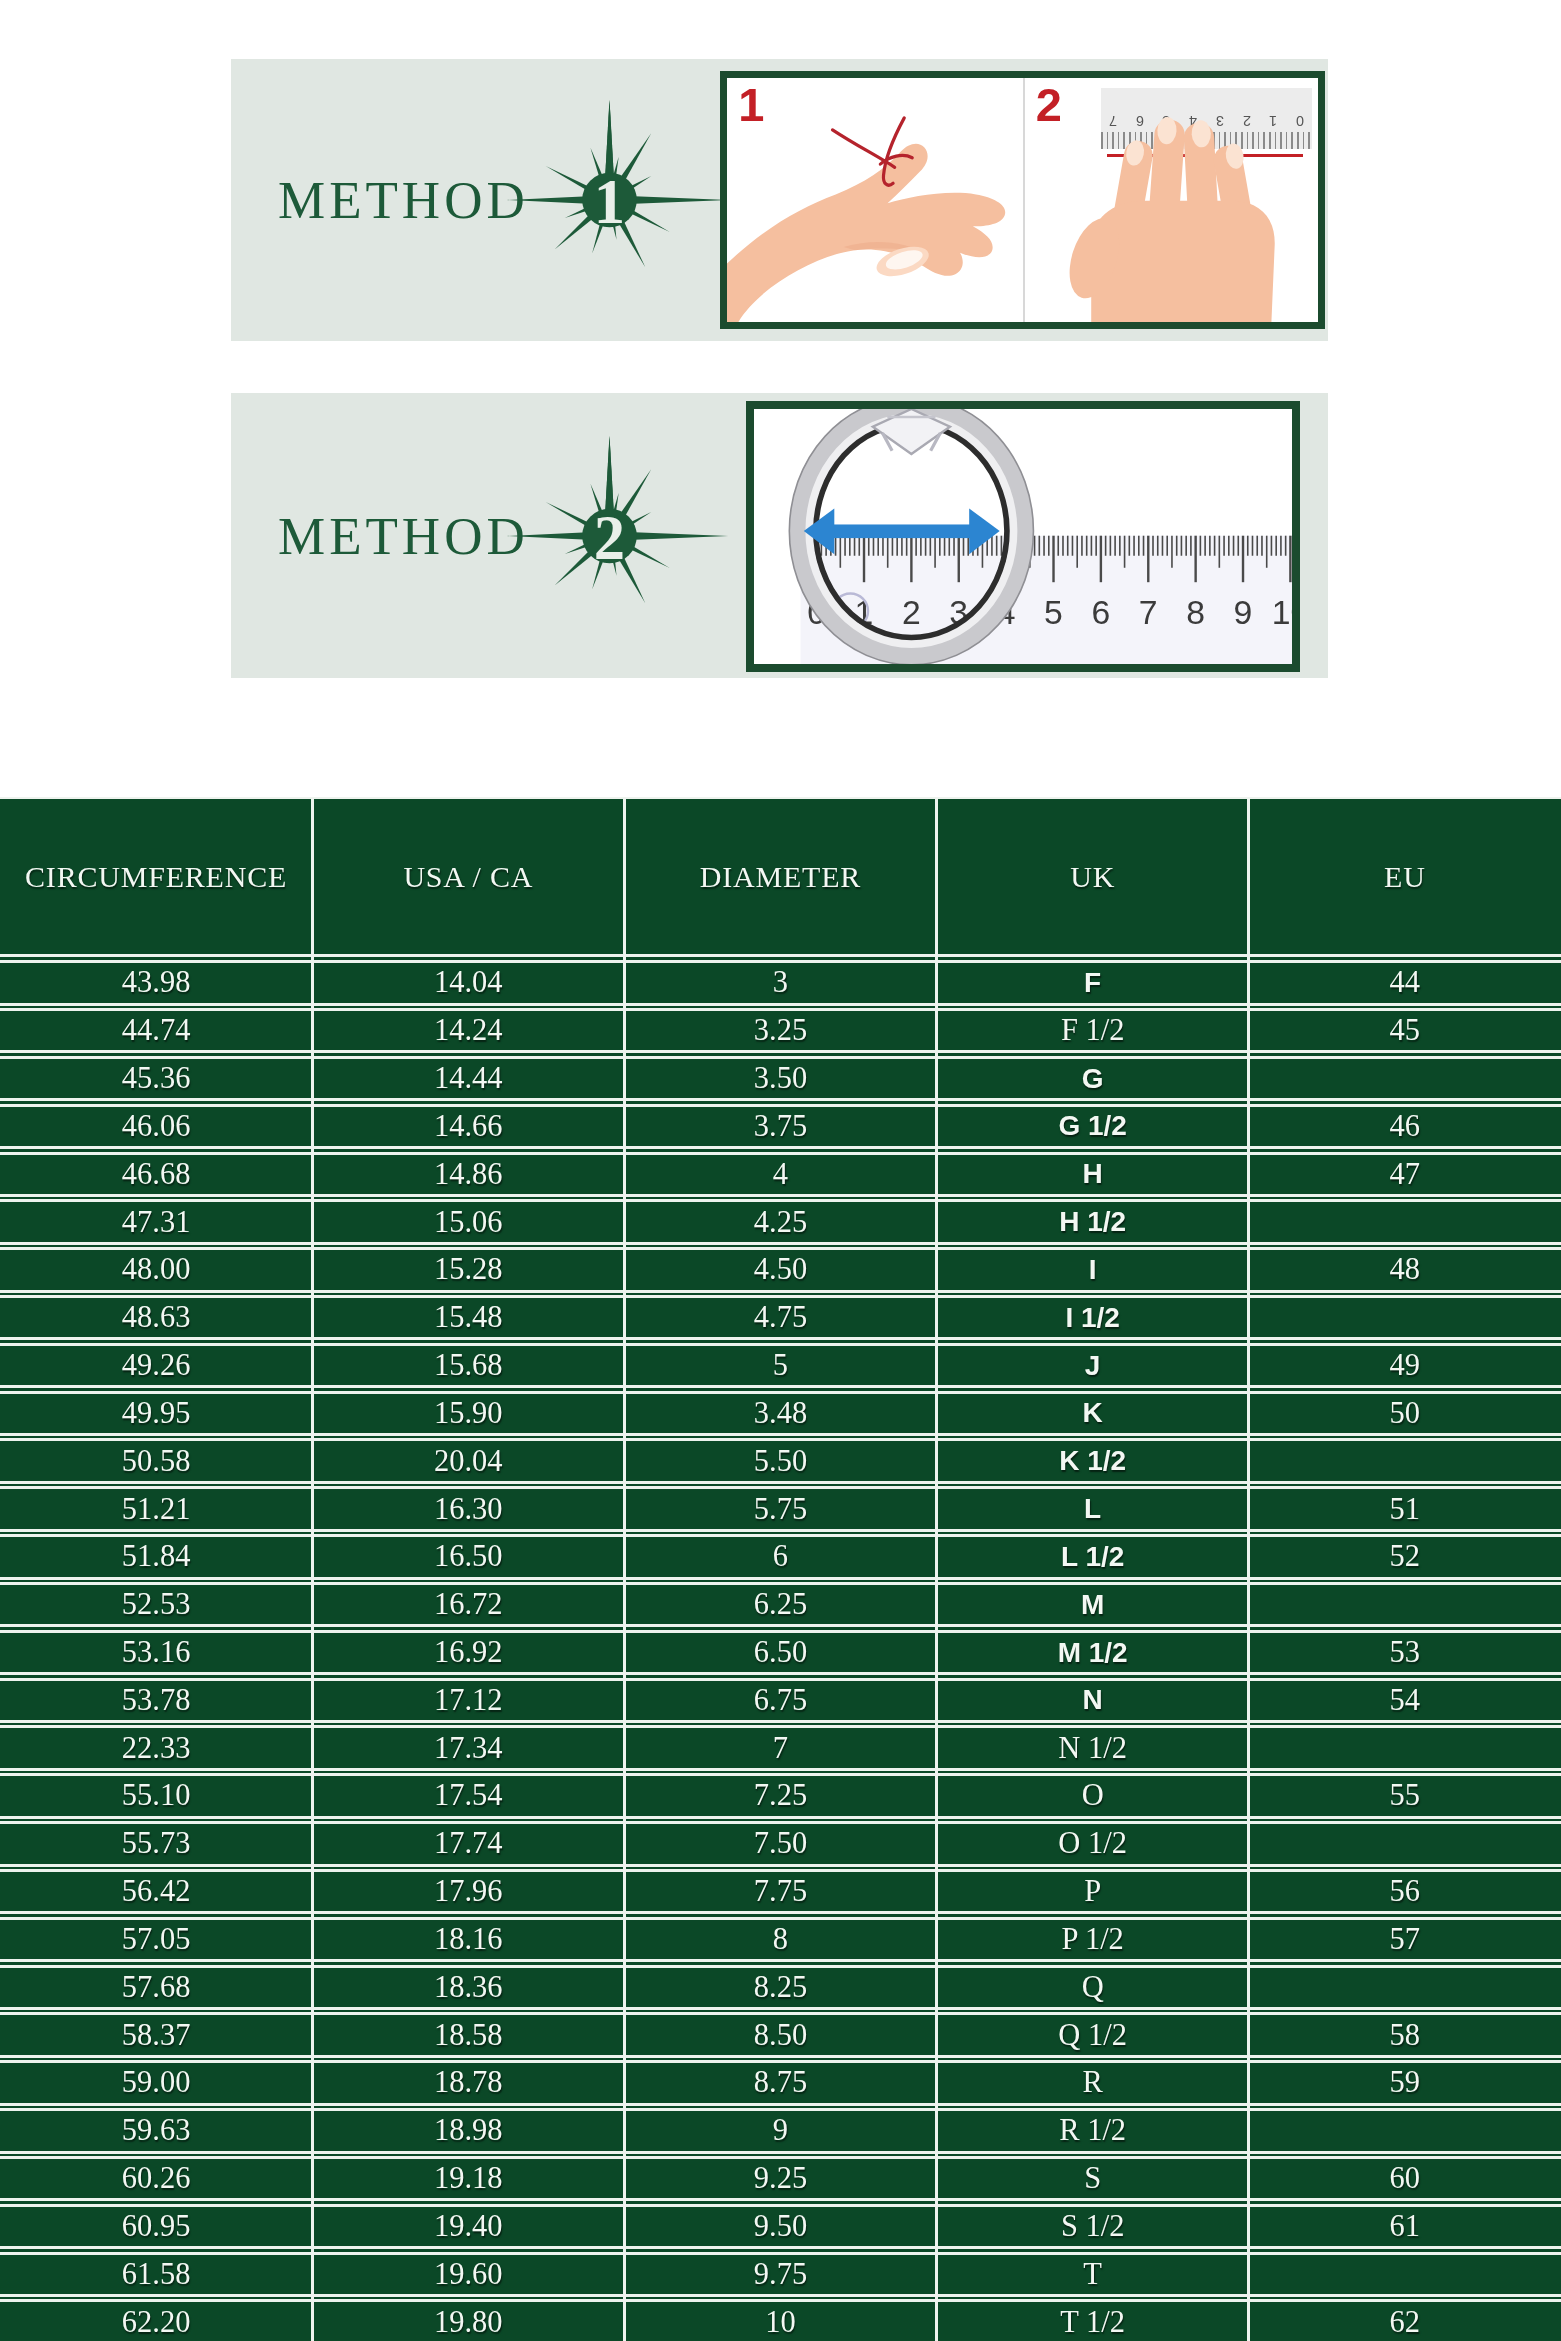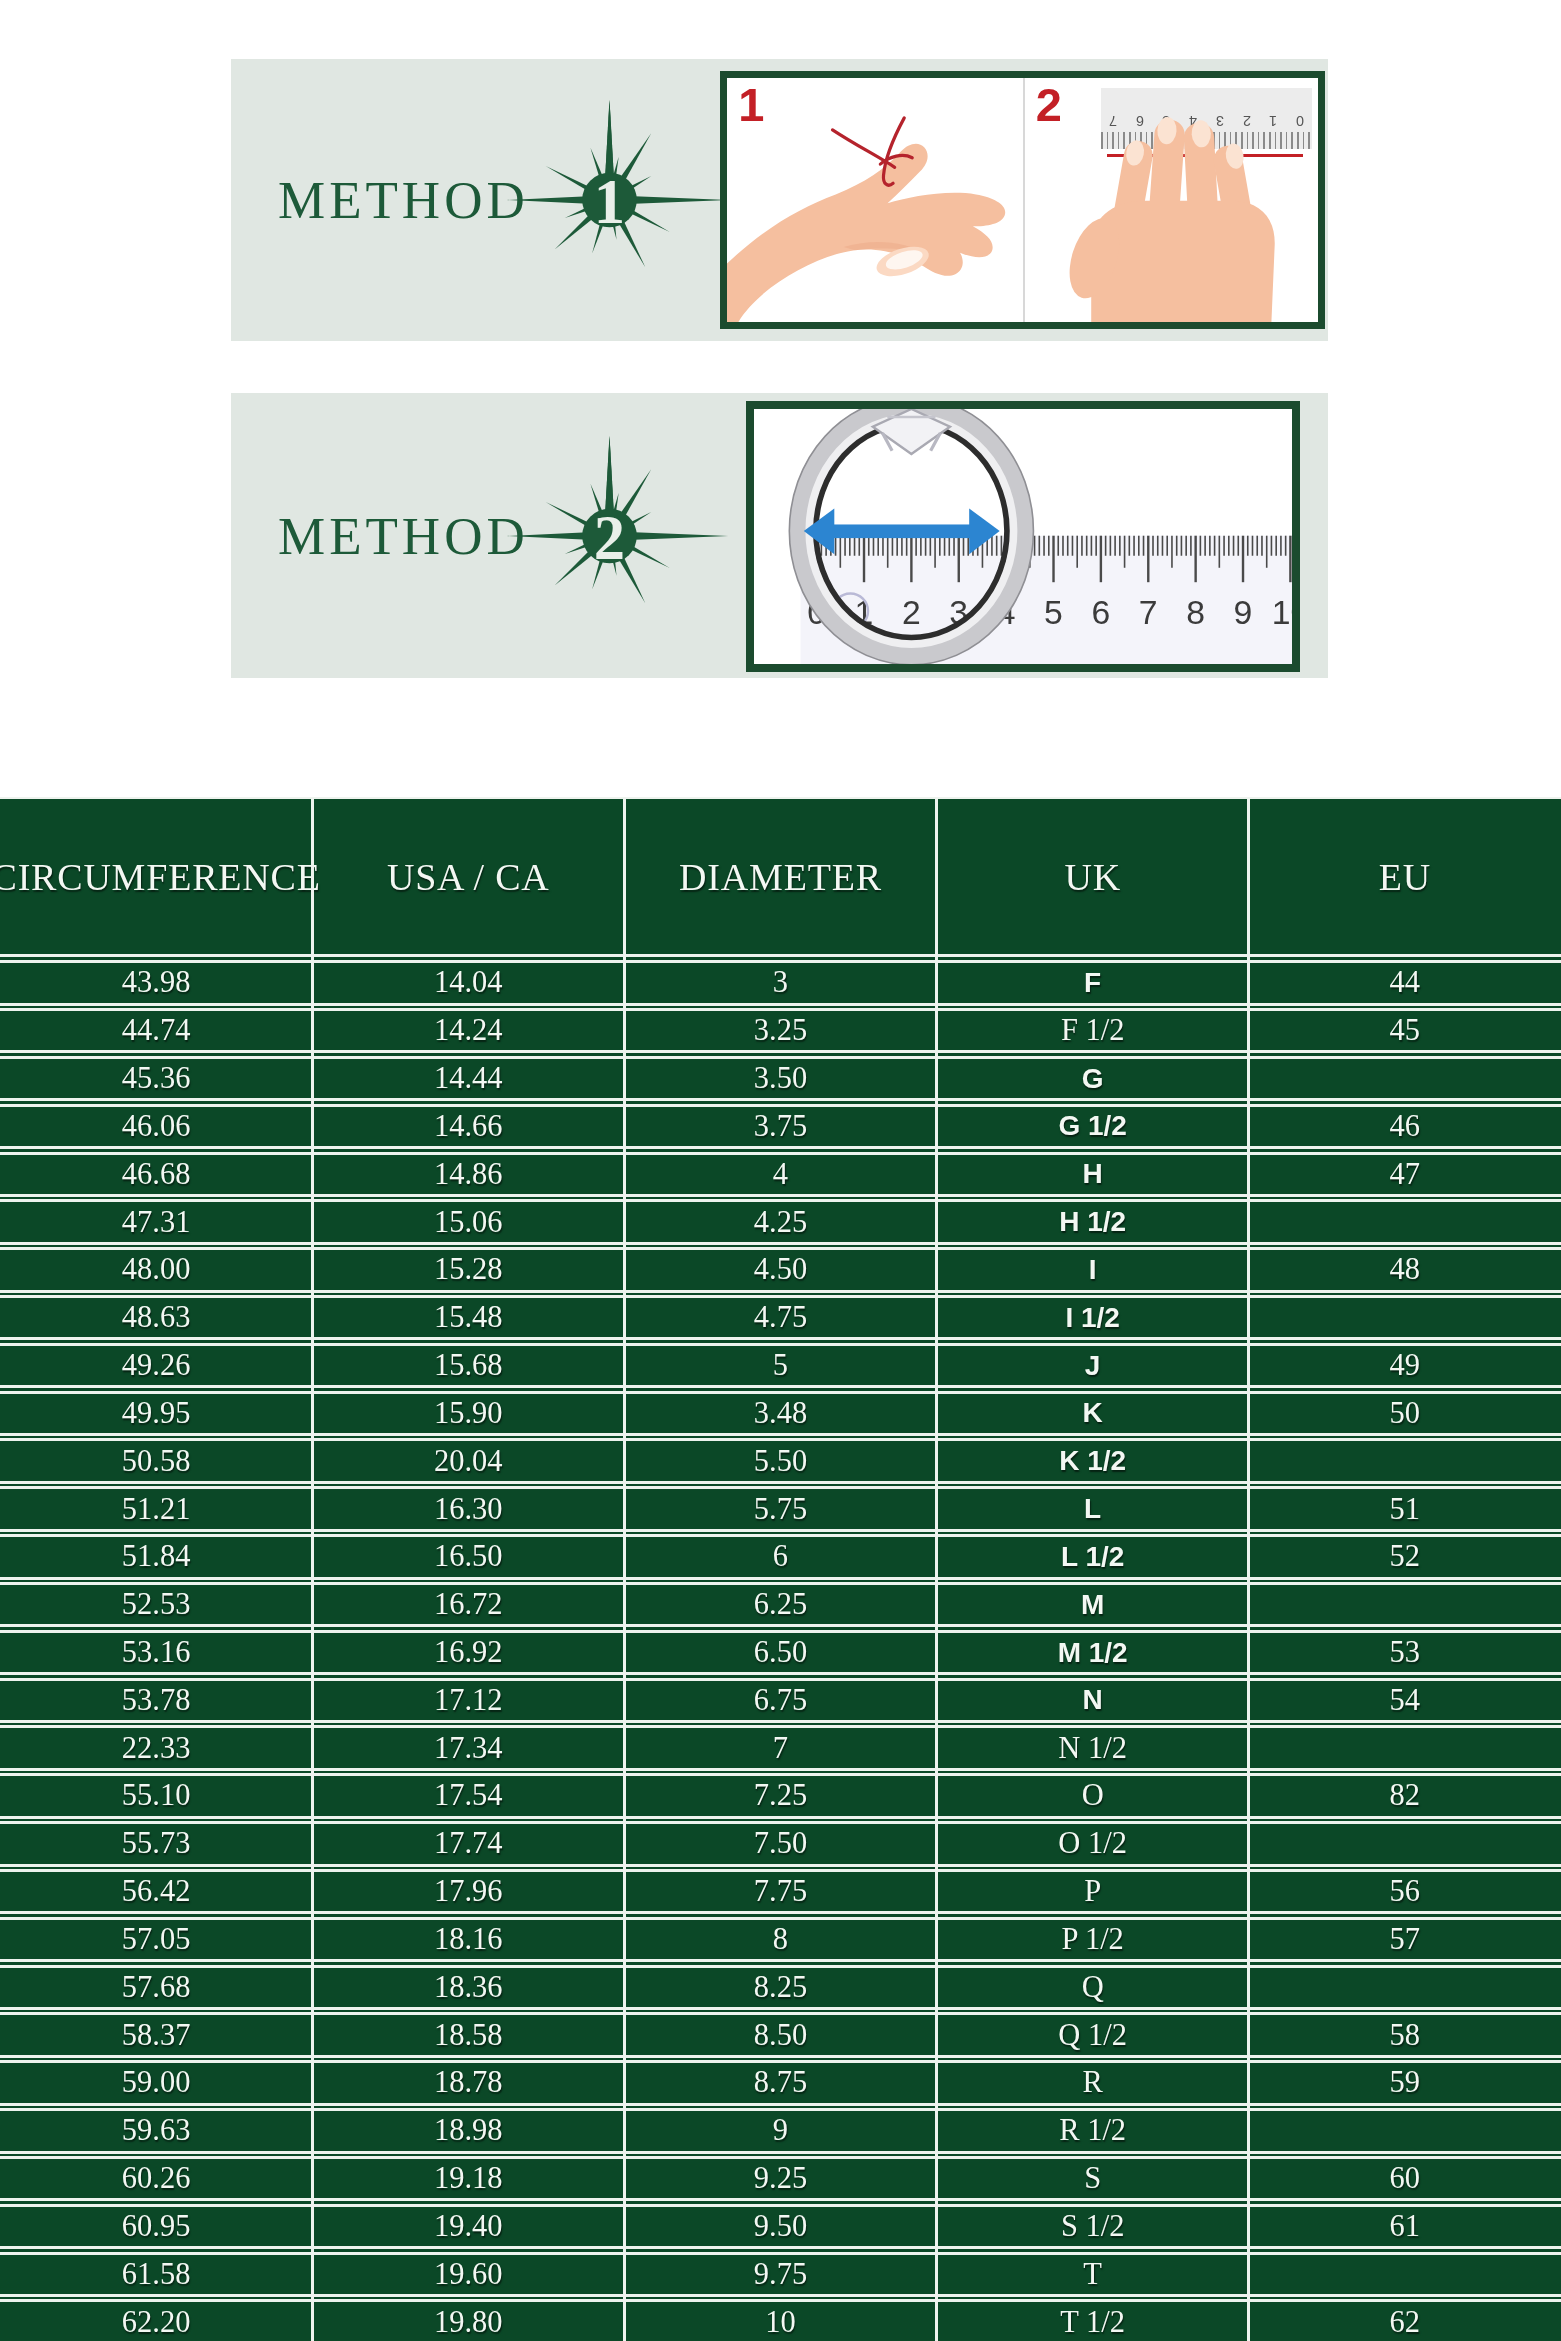--- a/index.html
+++ b/index.html
@@ -57,21 +57,21 @@
     fill:#3b3b3b;text-anchor:middle;}
 
   
   #size-table{position:absolute;left:0;top:797px;width:1561px;height:1545px;
     background:var(--table-green);border-top:2.4px solid var(--line);
     display:flex;flex-direction:column;}
   .vline{position:absolute;top:0;bottom:0;width:3.2px;background:var(--line);z-index:4;}
   #vl-1{left:calc(20% - 1.6px);} #vl-2{left:calc(40% - 1.6px);}
   #vl-3{left:calc(60% - 1.6px);} #vl-4{left:calc(80% - 1.6px);}
   .t-head{height:158px;display:flex;border-bottom:3.2px solid var(--line);}
-  .t-head .t-cell{font-size:38px;letter-spacing:0.8px;}
+  .t-head .t-cell{font-size:30px;letter-spacing:0.8px;}
   #table-rows{flex:1;display:flex;flex-direction:column;}
   .t-row{flex:1;display:flex;border-top:3.2px solid var(--line);
     border-bottom:3.2px solid var(--line);margin-top:2.4px;}
   .t-row:first-child{margin-top:3.2px;}
   .t-row:last-child{border-bottom:none;}
   .t-cell{width:20%;display:flex;align-items:center;justify-content:center;
     color:#f3f8f3;font-size:30.5px;
     text-shadow:0.8px 1.6px 1.6px rgba(0,0,0,0.55);}
   .t-cell.sans{font-family:"Liberation Sans",sans-serif;font-weight:600;font-size:28px;}
 </style>
@@ -452,21 +452,21 @@
         <div class="t-cell">17.34</div>
         <div class="t-cell">7</div>
         <div class="t-cell">N 1/2</div>
         <div class="t-cell"></div>
       </div>
       <div class="t-row">
         <div class="t-cell">55.10</div>
         <div class="t-cell">17.54</div>
         <div class="t-cell">7.25</div>
         <div class="t-cell">O</div>
-        <div class="t-cell">82</div>
+        <div class="t-cell">55</div>
       </div>
       <div class="t-row">
         <div class="t-cell">55.73</div>
         <div class="t-cell">17.74</div>
         <div class="t-cell">7.50</div>
         <div class="t-cell">O 1/2</div>
         <div class="t-cell"></div>
       </div>
       <div class="t-row">
         <div class="t-cell">56.42</div>

